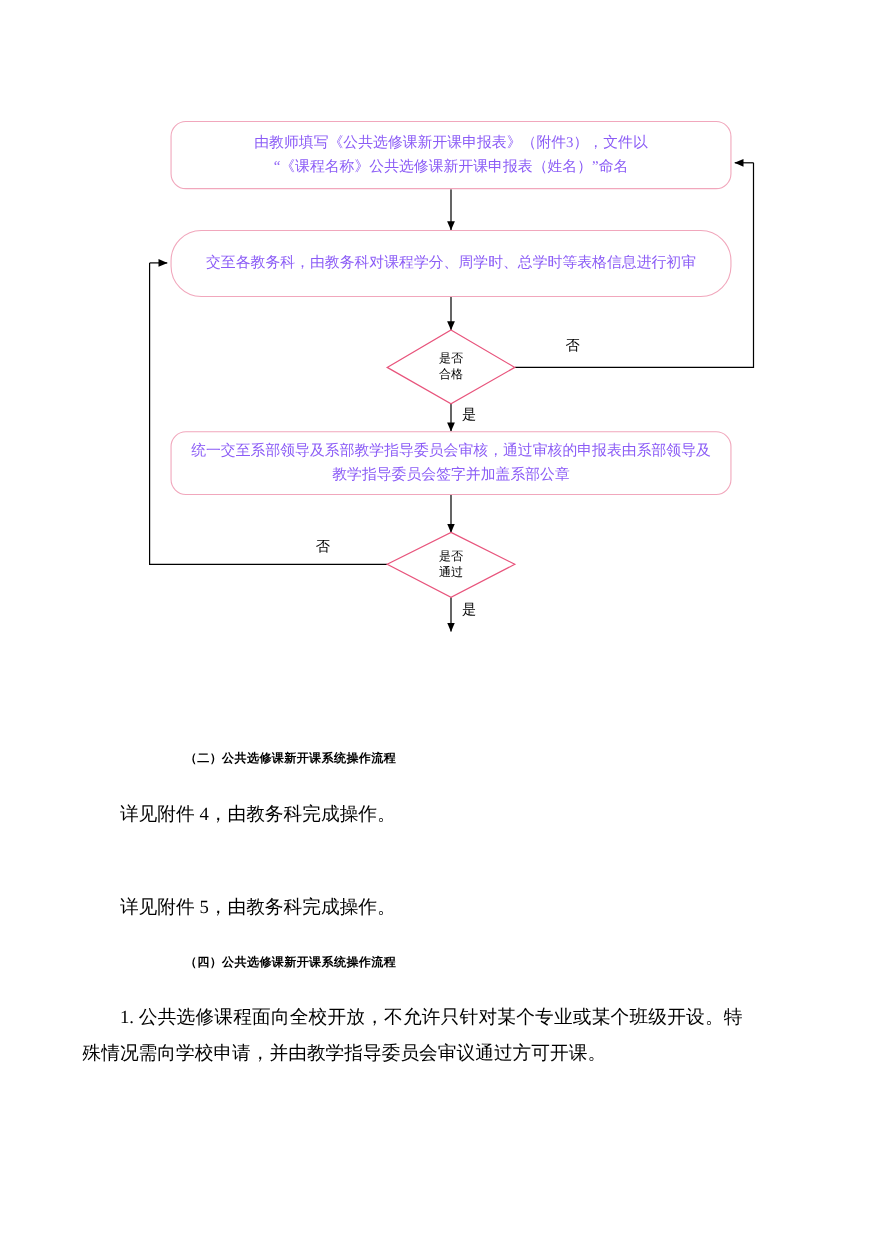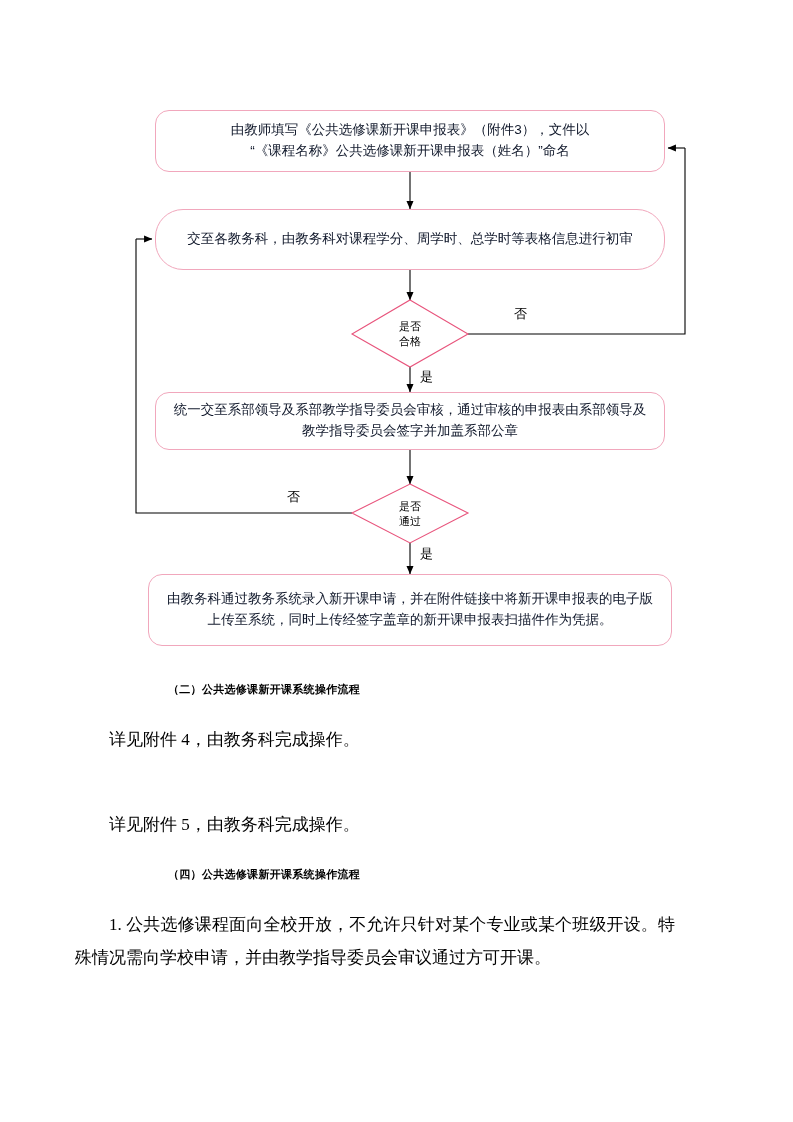--- a/index.html
+++ b/index.html
@@ -37,24 +37,24 @@
     width: 793px;
     height: 660px;
   }
   .node {
     position: absolute;
     box-sizing: border-box;
     display: flex;
     align-items: center;
     justify-content: center;
     text-align: center;
-    font-family: Liberation Sans, sans-serif;
+    font-family: Liberation Serif, serif;
     font-size: 13.5px;
     line-height: 1.55;
-    color: #0f172a;
+    color: #8b5cf6;
   }
   .node.rounded {
     border: 1px solid #f1a7bc;
     border-radius: 14px;
     background: #fff;
     padding: 4px 14px;
   }
   .node .inner {
     width: 100%;
     white-space: pre-line;
@@ -165,23 +165,20 @@
 
     <div class="node rounded" style="left:155px; top:392px; width:510px; height:58px;">
       <span class="inner">统一交至系部领导及系部教学指导委员会审核，通过审核的申报表由系部领导及教学指导委员会签字并加盖系部公章</span>
     </div>
 
     <div class="diamond-wrap" style="left:352px; top:484px; width:116px; height:59px;">
       <span class="diamond-label">是否
 通过</span>
     </div>
 
-    <div class="node rounded" style="left:148px; top:574px; width:524px; height:72px;">
-      <span class="inner">由教务科通过教务系统录入新开课申请，并在附件链接中将新开课申报表的电子版上传至系统，同时上传经签字盖章的新开课申报表扫描件作为凭据。</span>
-    </div>
 
     <div class="edge-label" style="left:512px; top:305px;">否</div>
     <div class="edge-label" style="left:418px; top:368px;">是</div>
     <div class="edge-label" style="left:285px; top:488px;">否</div>
     <div class="edge-label" style="left:418px; top:545px;">是</div>
   </div>
 
   <div class="body-text">
 
     <div class="sp-22"></div>

